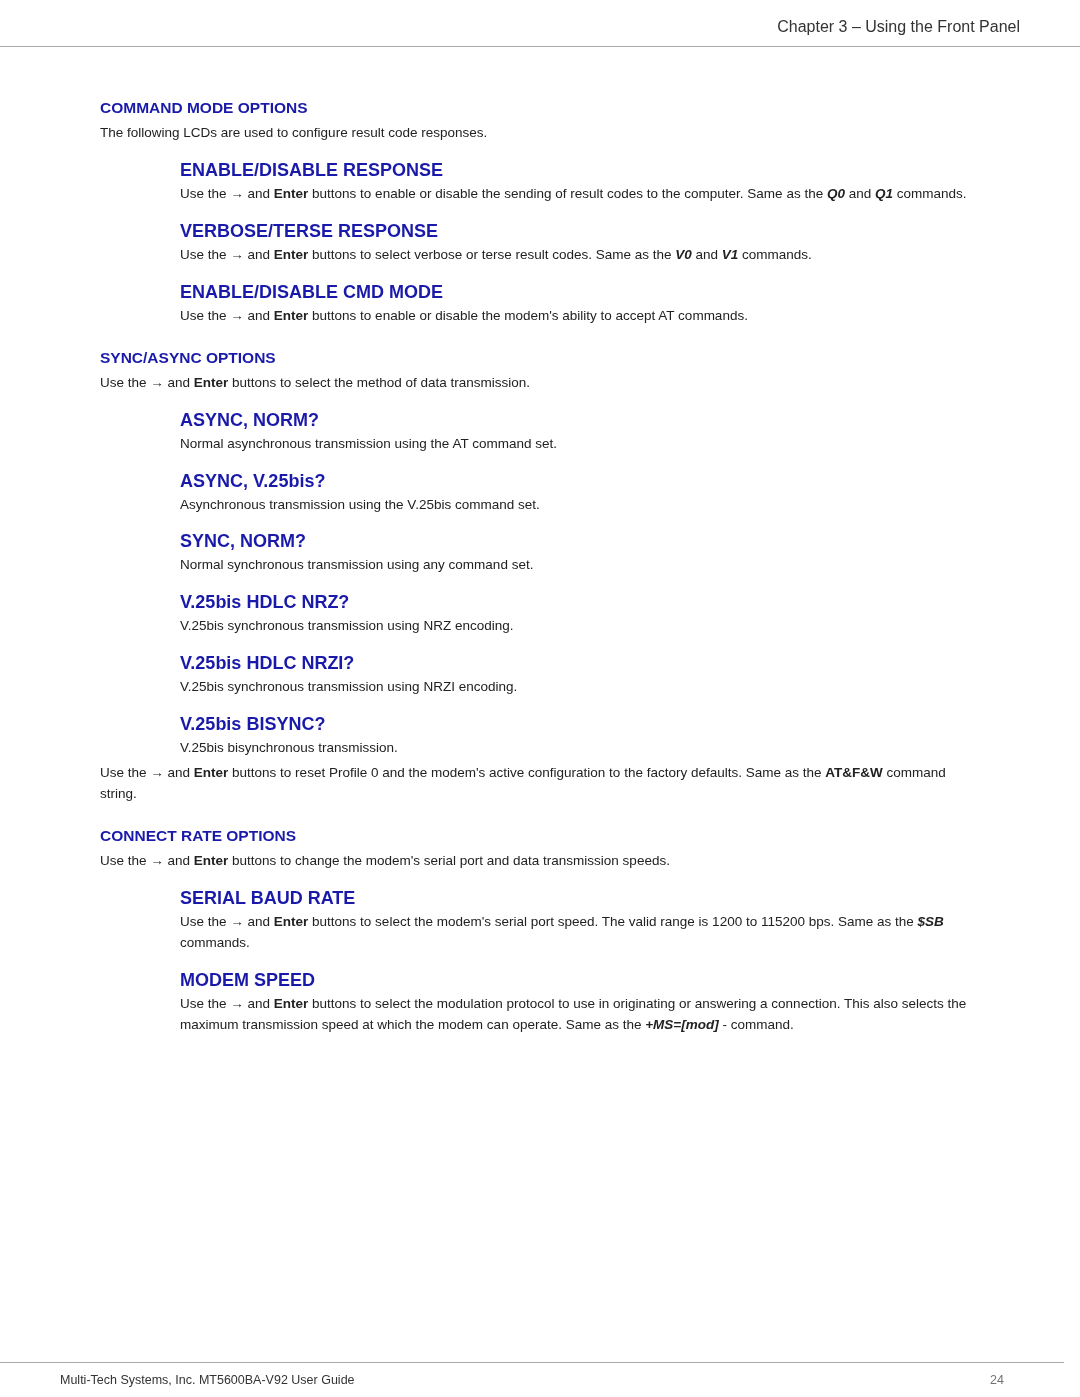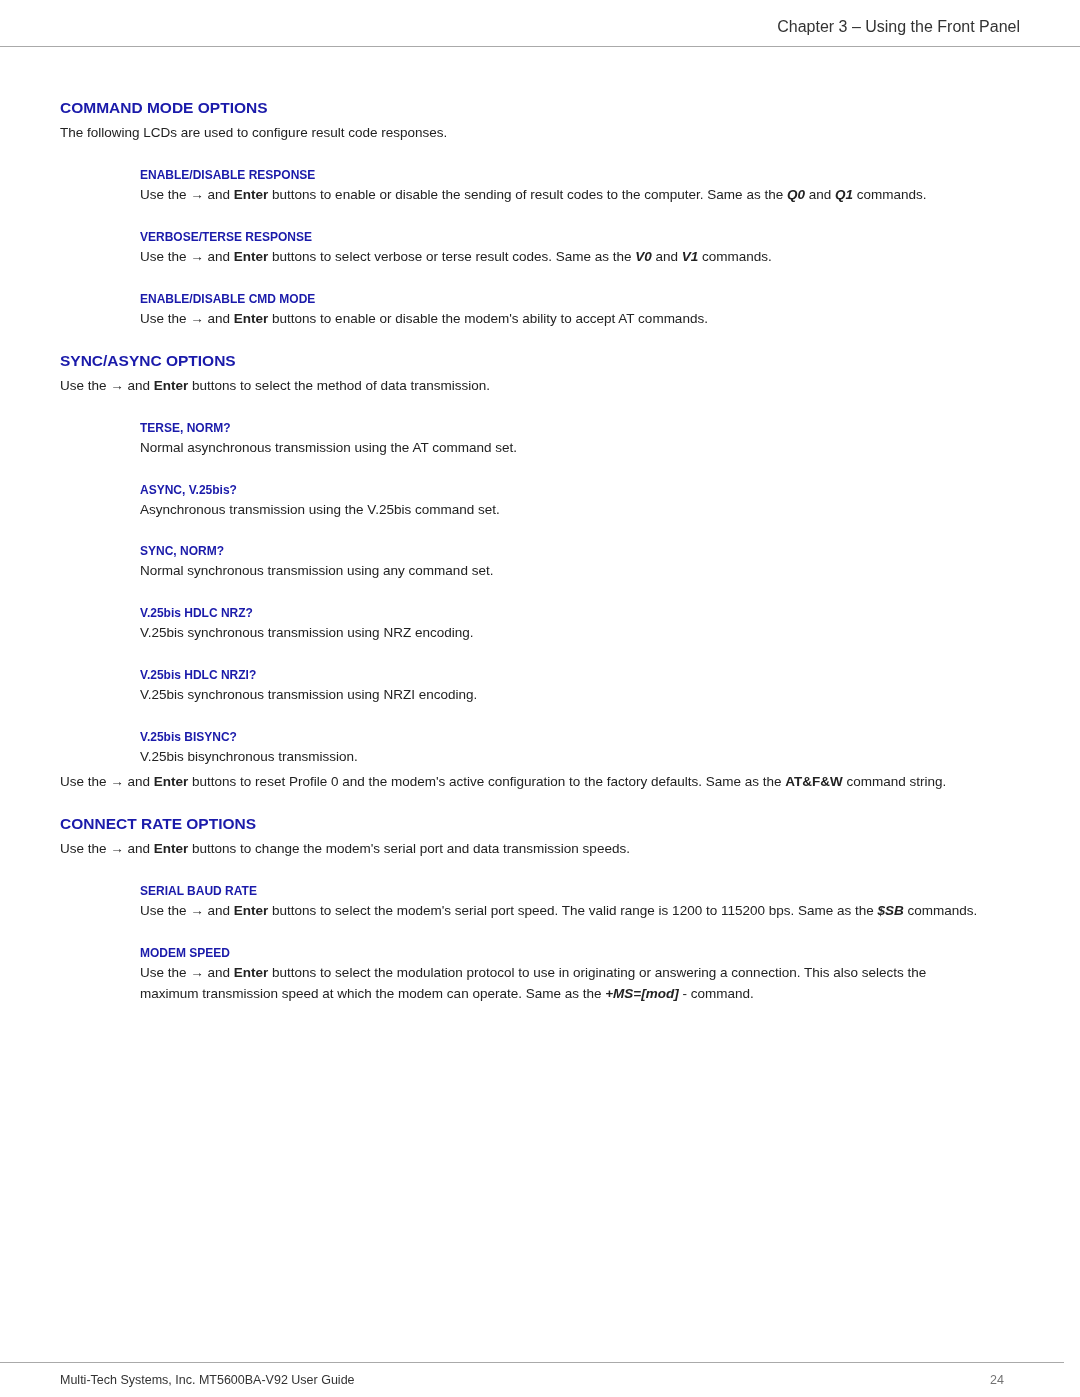--- a/index.html
+++ b/index.html
@@ -34,42 +34,42 @@
       border-bottom: 1.5px solid #aaa;
     }
 
     .chapter-title {
       font-size: 16px;
       color: #333;
     }
 
     
     .content-area {
-      padding: 30px 100px 60px 60px;
+      padding: 30px 100px 60px 100px;
     }
 
     
     .section-heading {
       font-size: 15px;
       font-weight: bold;
       color: #1a1aaa;
       margin-top: 22px;
       margin-bottom: 6px;
     }
 
     .section-heading.top-level {
       font-size: 15.5px;
     }
 
     
     .subsection-heading {
-      font-size: 12px;
+      font-size: 18px;
       font-weight: bold;
       color: #1a1aaa;
-      margin-top: 24px;
+      margin-top: 16px;
       margin-bottom: 3px;
       padding-left: 80px;
     }
 
     
     .para {
       font-size: 13.5px;
       line-height: 1.55;
       color: #222;
       margin-bottom: 4px;
@@ -141,21 +141,21 @@
       <p class="para para-indented">Use the <span class="arrow"></span> and <b>Enter</b> buttons to select verbose or terse result codes. Same as the <b><i>V0</i></b> and <b><i>V1</i></b> commands.</p>
 
       <p class="subsection-heading">ENABLE/DISABLE CMD MODE</p>
       <p class="para para-indented">Use the <span class="arrow"></span> and <b>Enter</b> buttons to enable or disable the modem's ability to accept AT commands.</p>
     </div>
 
     <div>
       <p class="section-heading top-level">SYNC/ASYNC OPTIONS</p>
       <p class="para para-intro">Use the <span class="arrow"></span> and <b>Enter</b> buttons to select the method of data transmission.</p>
 
-      <p class="subsection-heading">TERSE, NORM?</p>
+      <p class="subsection-heading">ASYNC, NORM?</p>
       <p class="para para-indented">Normal asynchronous transmission using the AT command set.</p>
 
       <p class="subsection-heading">ASYNC, V.25bis?</p>
       <p class="para para-indented">Asynchronous transmission using the V.25bis command set.</p>
 
       <p class="subsection-heading">SYNC, NORM?</p>
       <p class="para para-indented">Normal synchronous transmission using any command set.</p>
 
       <p class="subsection-heading">V.25bis HDLC NRZ?</p>
       <p class="para para-indented">V.25bis synchronous transmission using NRZ encoding.</p>

